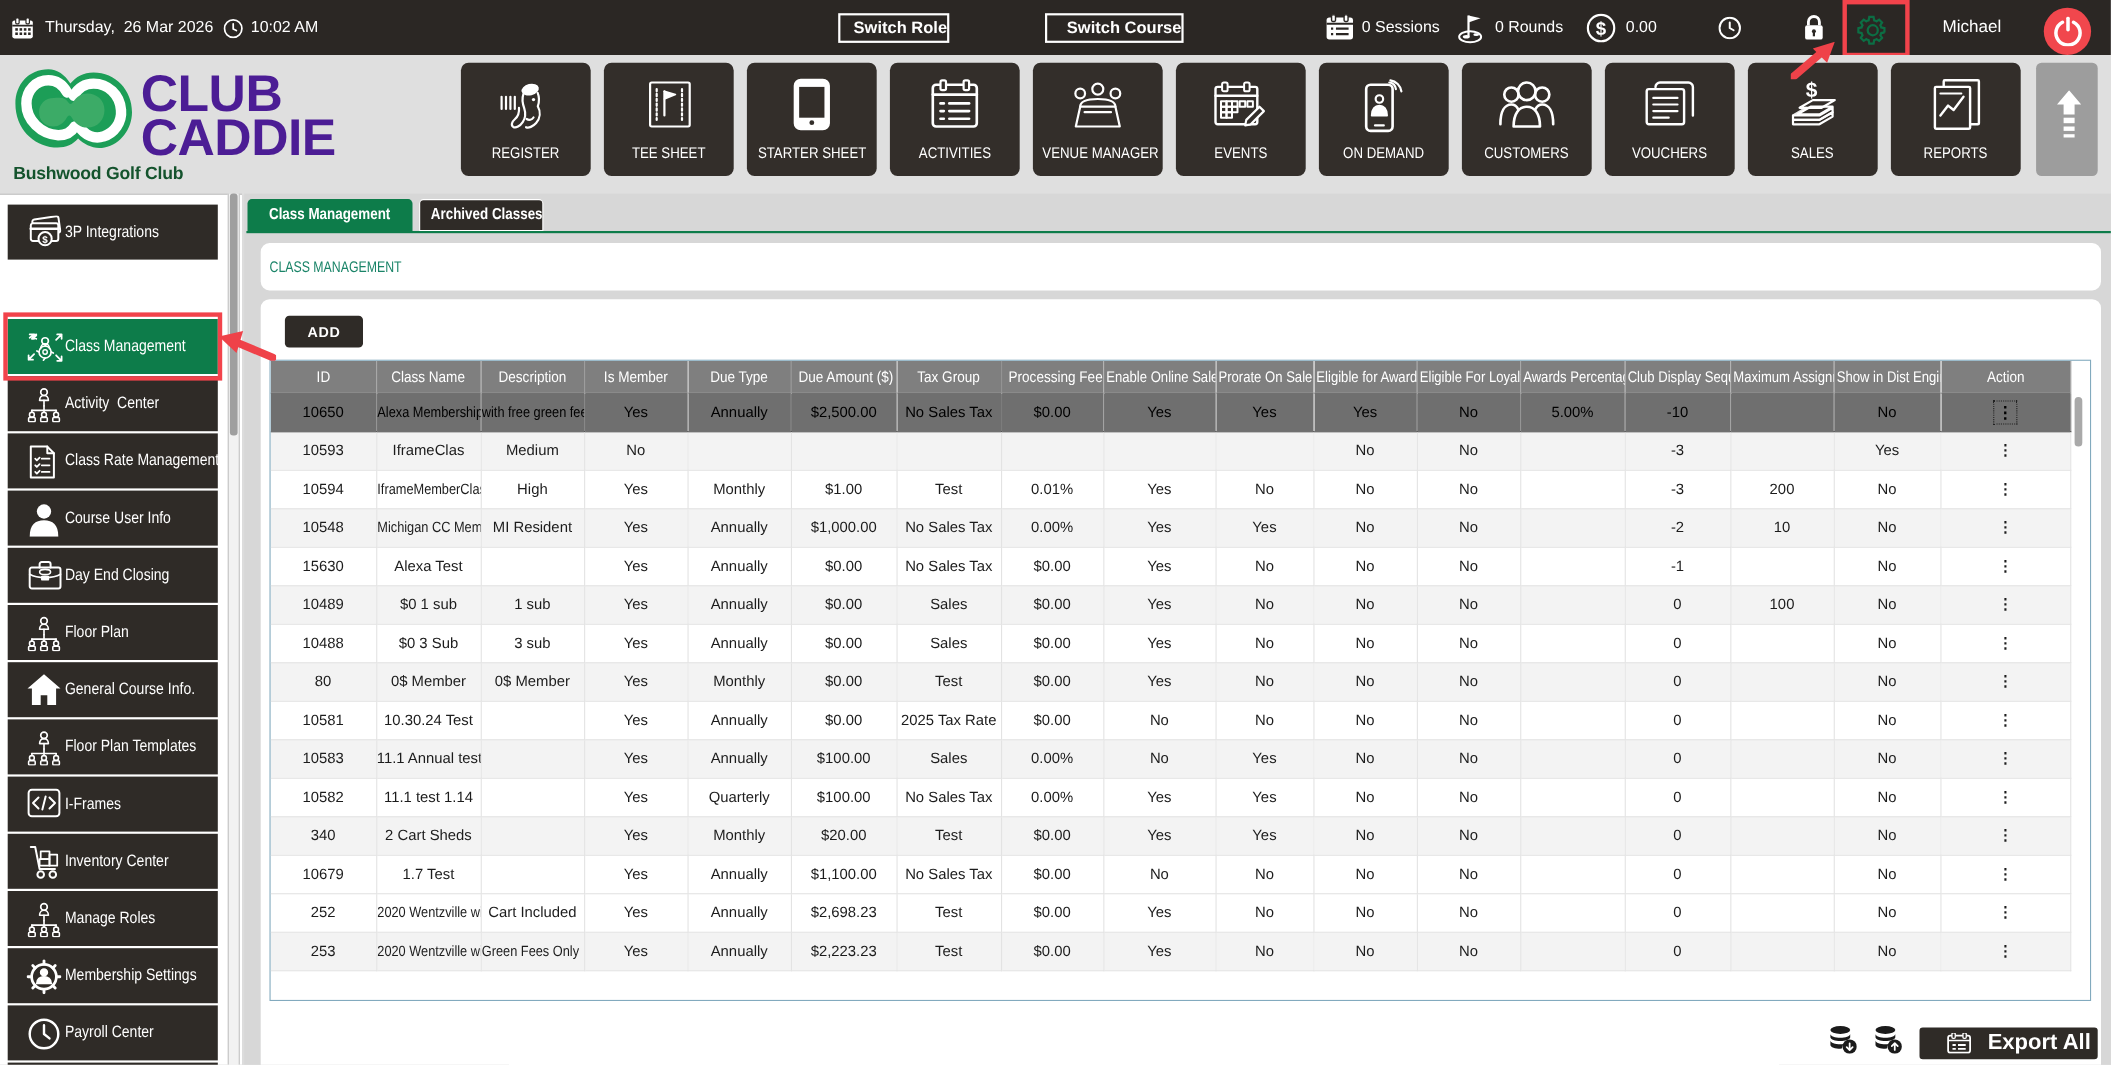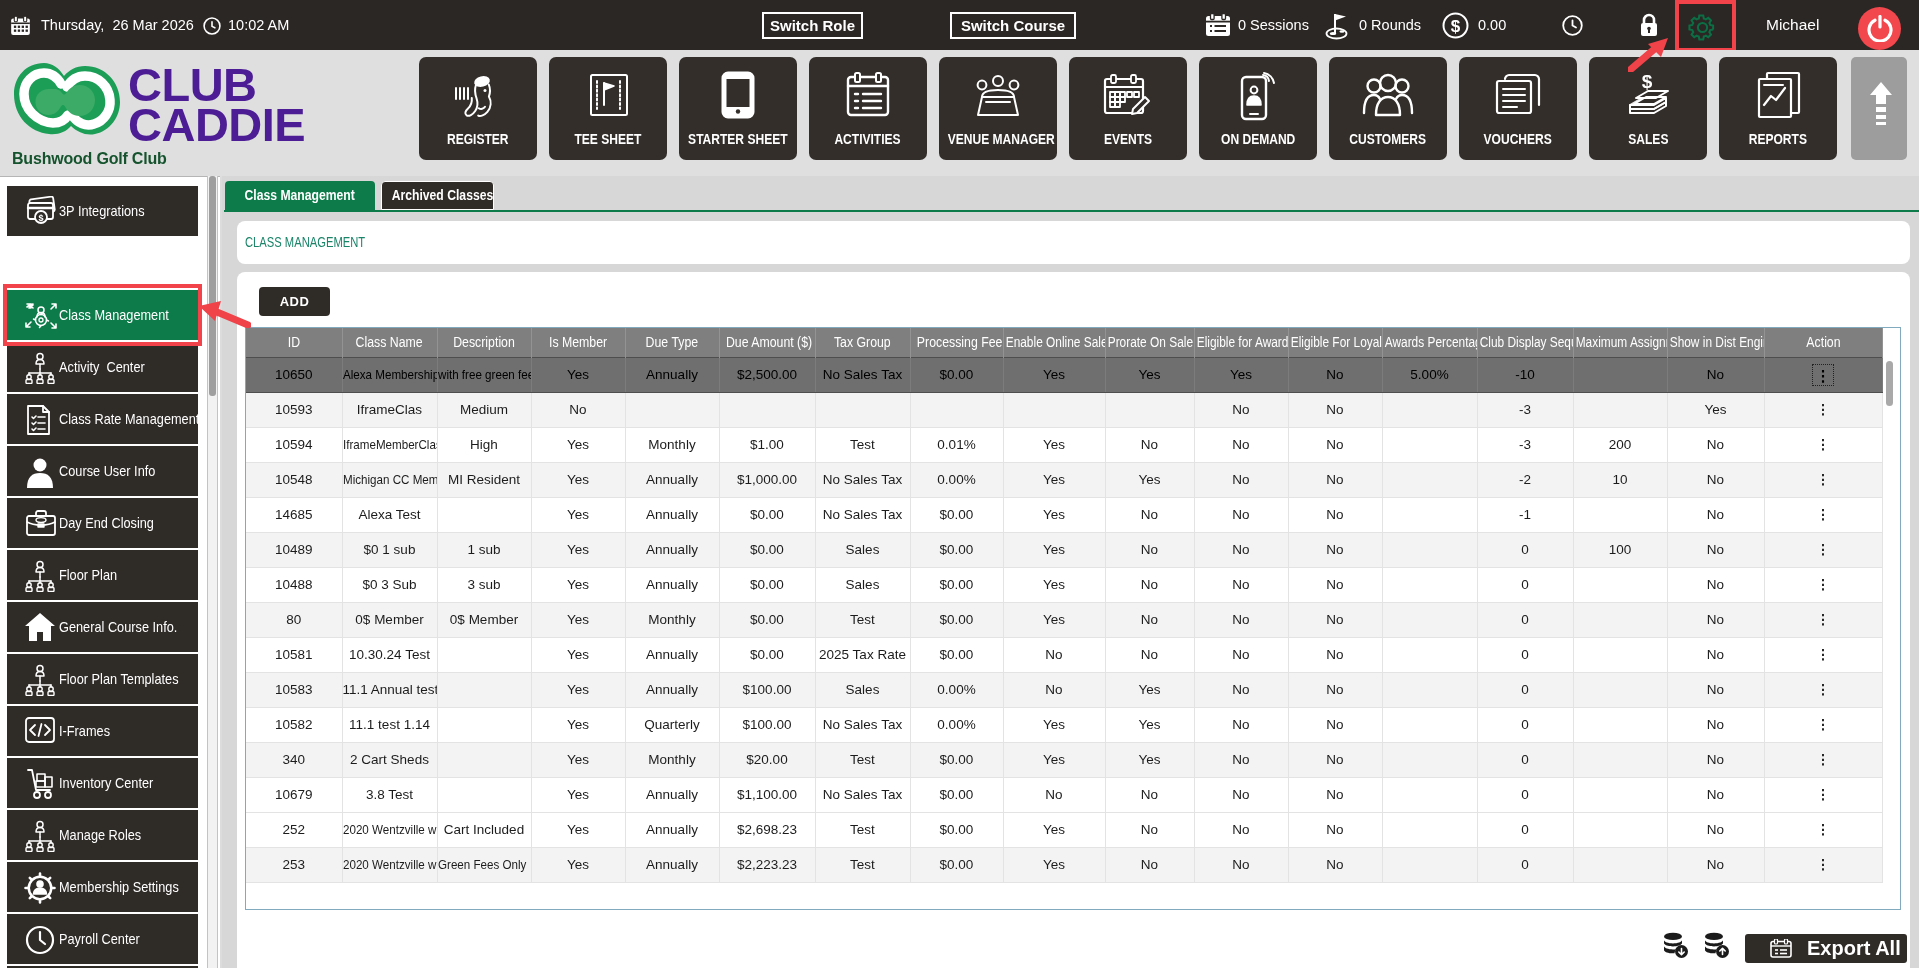--- a/index.html
+++ b/index.html
@@ -1,28 +1,28 @@
 <!DOCTYPE html>
 <html><head>
 <meta charset="utf-8">
 <style>
 *{margin:0;padding:0;box-sizing:border-box}
 html,body{width:1919px;height:968px;overflow:hidden;background:#dcdcdc;font-family:"Liberation Sans",sans-serif;position:relative}
 .abs{position:absolute}
 
 #topbar{position:absolute;left:0;top:0;width:1919px;height:50px;background:#2b2724;color:#fff}
 #topbar .txt{position:absolute;top:0;height:50px;line-height:50px;font-size:14.5px;white-space:nowrap}
-.obtn{position:absolute;top:12px;height:27px;border:2px solid #fff;color:#fff;font-size:15px;font-weight:bold;text-align:center;line-height:23px}
+.obtn{position:absolute;top:12px;height:27px;border:2px solid #fff;color:#fff;font-size:15px;font-weight:bold;text-align:right;line-height:23px}
 #powerbtn{position:absolute;left:1858px;top:7px;width:43px;height:43px;border-radius:50%;background:#f1474d}
 #gearbox{position:absolute;left:1675px;top:0;width:61px;height:52px;border:4px solid #f2434b}
 
 #band{position:absolute;left:0;top:50px;width:1919px;height:127px;background:#dfdfdf}
 #bgc{position:absolute;left:12px;top:100px;font-size:16px;font-weight:bold;color:#14532d;letter-spacing:-.2px}
 .navbtn{position:absolute;top:57px;width:118px;height:103px;background:#332e2a;border-radius:7px;color:#fff;text-align:center}
-.navbtn .lbl{position:absolute;left:0;right:0;bottom:13px;font-size:14px;font-weight:bold;white-space:nowrap;overflow:hidden}
+.navbtn .lbl{position:absolute;left:0;right:0;bottom:13px;font-size:14px;font-weight:normal;white-space:nowrap;overflow:hidden}
 .navbtn .lbl span{display:inline-block;transform:scaleX(.86);transform-origin:center}
 .navbtn svg{position:absolute;left:50%;top:14px;transform:translateX(-50%)}
 #upbtn{position:absolute;left:1851px;top:57px;width:56px;height:103px;background:#9d9d9d;border-radius:5px}
 
 #sidebar{position:absolute;left:0;top:176px;width:220px;height:792px;background:#fff;border-top:1px solid #b5b5b5}
 .sitem{position:absolute;left:7px;width:191px;height:50px;background:#2f2b27;color:#fff}
 .sitem.active{background:#0d7c4a}
 .sitem .slbl{position:absolute;left:52px;top:0;height:50px;line-height:50px;font-size:15px;white-space:nowrap;display:inline-block;transform:scaleX(.85);transform-origin:left center}
 .sitem svg{position:absolute;left:17px;top:10px}
 #sscroll{position:absolute;left:207px;top:176px;width:11px;height:792px;background:#f2f2f2;border-left:1px solid #c3c3c3;border-right:1px solid #c3c3c3}
@@ -625,21 +625,21 @@
 <td>Yes</td>
 <td>No</td>
 <td>No</td>
 <td></td>
 <td>-2</td>
 <td>10</td>
 <td>No</td>
 <td class="dots">⋮</td>
 </tr>
 <tr class="even">
-<td>14685</td>
+<td>15630</td>
 <td>Alexa Test</td>
 <td></td>
 <td>Yes</td>
 <td>Annually</td>
 <td>$0.00</td>
 <td>No Sales Tax</td>
 <td>$0.00</td>
 <td>Yes</td>
 <td>No</td>
 <td>No</td>
@@ -778,21 +778,21 @@
 <td>No</td>
 <td>No</td>
 <td></td>
 <td>0</td>
 <td></td>
 <td>No</td>
 <td class="dots">⋮</td>
 </tr>
 <tr class="even">
 <td>10679</td>
-<td>3.8 Test</td>
+<td>1.7 Test</td>
 <td></td>
 <td>Yes</td>
 <td>Annually</td>
 <td>$1,100.00</td>
 <td>No Sales Tax</td>
 <td>$0.00</td>
 <td>No</td>
 <td>No</td>
 <td>No</td>
 <td>No</td>

